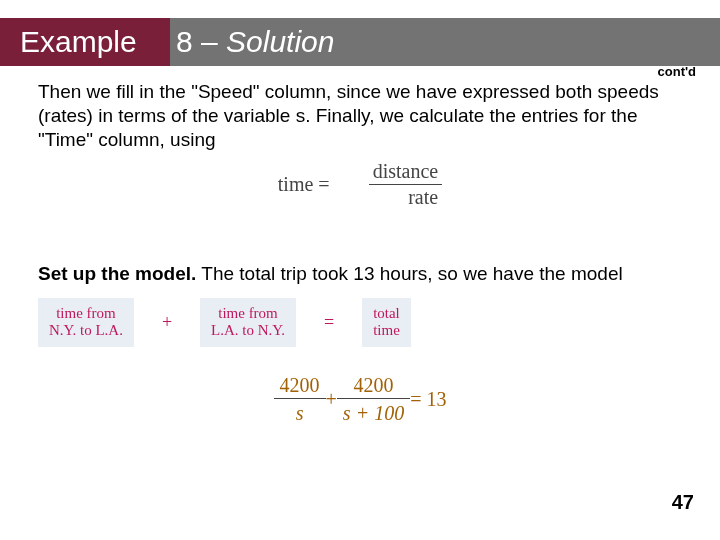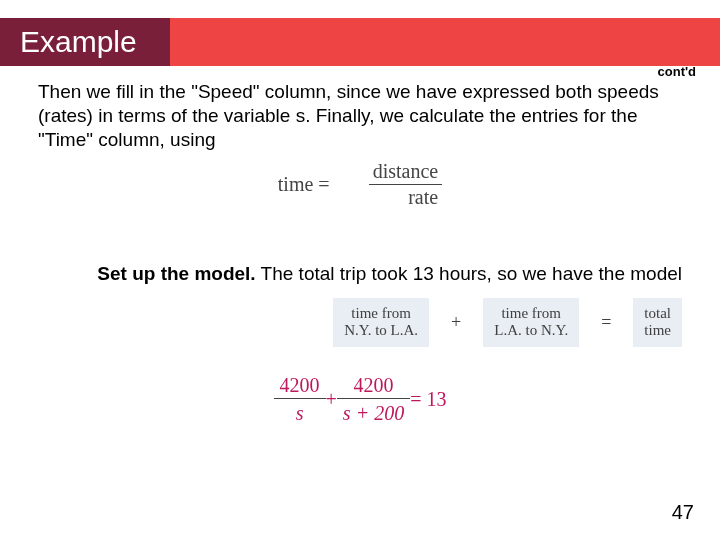--- a/index.html
+++ b/index.html
@@ -6,21 +6,21 @@
     margin: 0;
     padding: 0;
     width: 720px;
     height: 540px;
     background: #ffffff;
     font-family: Arial, Helvetica, sans-serif;
     position: relative;
     overflow: hidden;
   }
   .title-bar {
-    background: #ef4444;
+    background: #737373;
     height: 48px;
     display: flex;
     align-items: center;
     margin: 18px 0 0 0;
   }
   .title-accent {
     background: #7a1f3a;
     width: 170px;
     height: 100%;
     display: flex;
@@ -51,80 +51,82 @@
     color: #000;
   }
   .body {
     padding: 14px 38px 0 38px;
     font-size: 19px;
     line-height: 1.25;
     color: #000;
   }
   .para2 {
     margin-top: 52px;
-    text-align: right;
   }
   .formula1 {
     margin: 8px auto 0 auto;
     width: 180px;
     font-family: 'Times New Roman', serif;
     font-size: 20px;
     color: #454545;
     text-align: center;
   }
   .formula1 .lhs { display: inline-block; vertical-align: middle; }
   .formula1 .frac { display: inline-block; vertical-align: middle; text-align: right; margin-left: 34px;}
   .formula1 .frac .top { border-bottom: 1px solid #454545; padding: 0 4px;}
   .formula1 .frac .bot { padding: 0 4px;}
   .boxrow {
     margin: 12px auto 0 auto;
     display: flex;
-    justify-content: flex-end;
+    justify-content: flex-start;
     align-items: center;
-    gap: 22px;
+    gap: 28px;
     font-family: 'Times New Roman', serif;
-    color: #404040;
+    color: #be185d;
     font-size: 15px;
   }
   .boxrow .box {
     background: #e8eef4;
     border: 1px solid #e8eef4;
     padding: 6px 10px;
     text-align: center;
     line-height: 1.15;
     max-width: 120px;
   }
   .boxrow .op { font-size: 18px; }
   .formula2 {
     margin: 26px auto 0 auto;
     display: flex;
     justify-content: center;
     align-items: center;
     font-family: 'Times New Roman', serif;
     font-size: 20px;
-    color: #be185d;
+    color: #a16207;
   }
   .formula2 .frac { text-align: center; }
   .formula2 .frac .top { border-bottom: 1px solid #454545; padding: 0 6px;}
   .formula2 .frac .bot { padding: 2px 6px 0 6px; font-style: italic;}
   .pagenum {
     position: absolute;
     right: 26px;
-    bottom: 16px;
+    bottom: 26px;
     font-size: 20px;
-    font-weight: normal;
+    font-weight: bold;
     color: #000;
   }
 </style>
 </head>
 <body>
 
 <div class="title-bar">
   <div class="title-accent">
     <span>Example</span>
+  </div>
+  <div class="title-rest">
+    <span class="num">8 – </span><span>Solution</span>
   </div>
 </div>
 <div class="contd">cont'd</div>
 
 <div class="body">
   <div>Then we fill in the "Speed" column, since we have expressed both speeds (rates) in terms of the variable s. Finally, we calculate the entries for the "Time" column, using</div>
 
   <div class="formula1">
     <span class="lhs">time =</span>
     <span class="frac">
@@ -155,19 +157,19 @@
   </div>
 
   <div class="formula2">
     <div class="frac">
       <div class="top">4200</div>
       <div class="bot">s</div>
     </div>
     <div>+</div>
     <div class="frac">
       <div class="top">4200</div>
-      <div class="bot">s + 200</div>
+      <div class="bot">s + 100</div>
     </div>
     <div>= 13</div>
   </div>
 </div>
 
 <div class="pagenum">47</div>
 
 </body></html>

